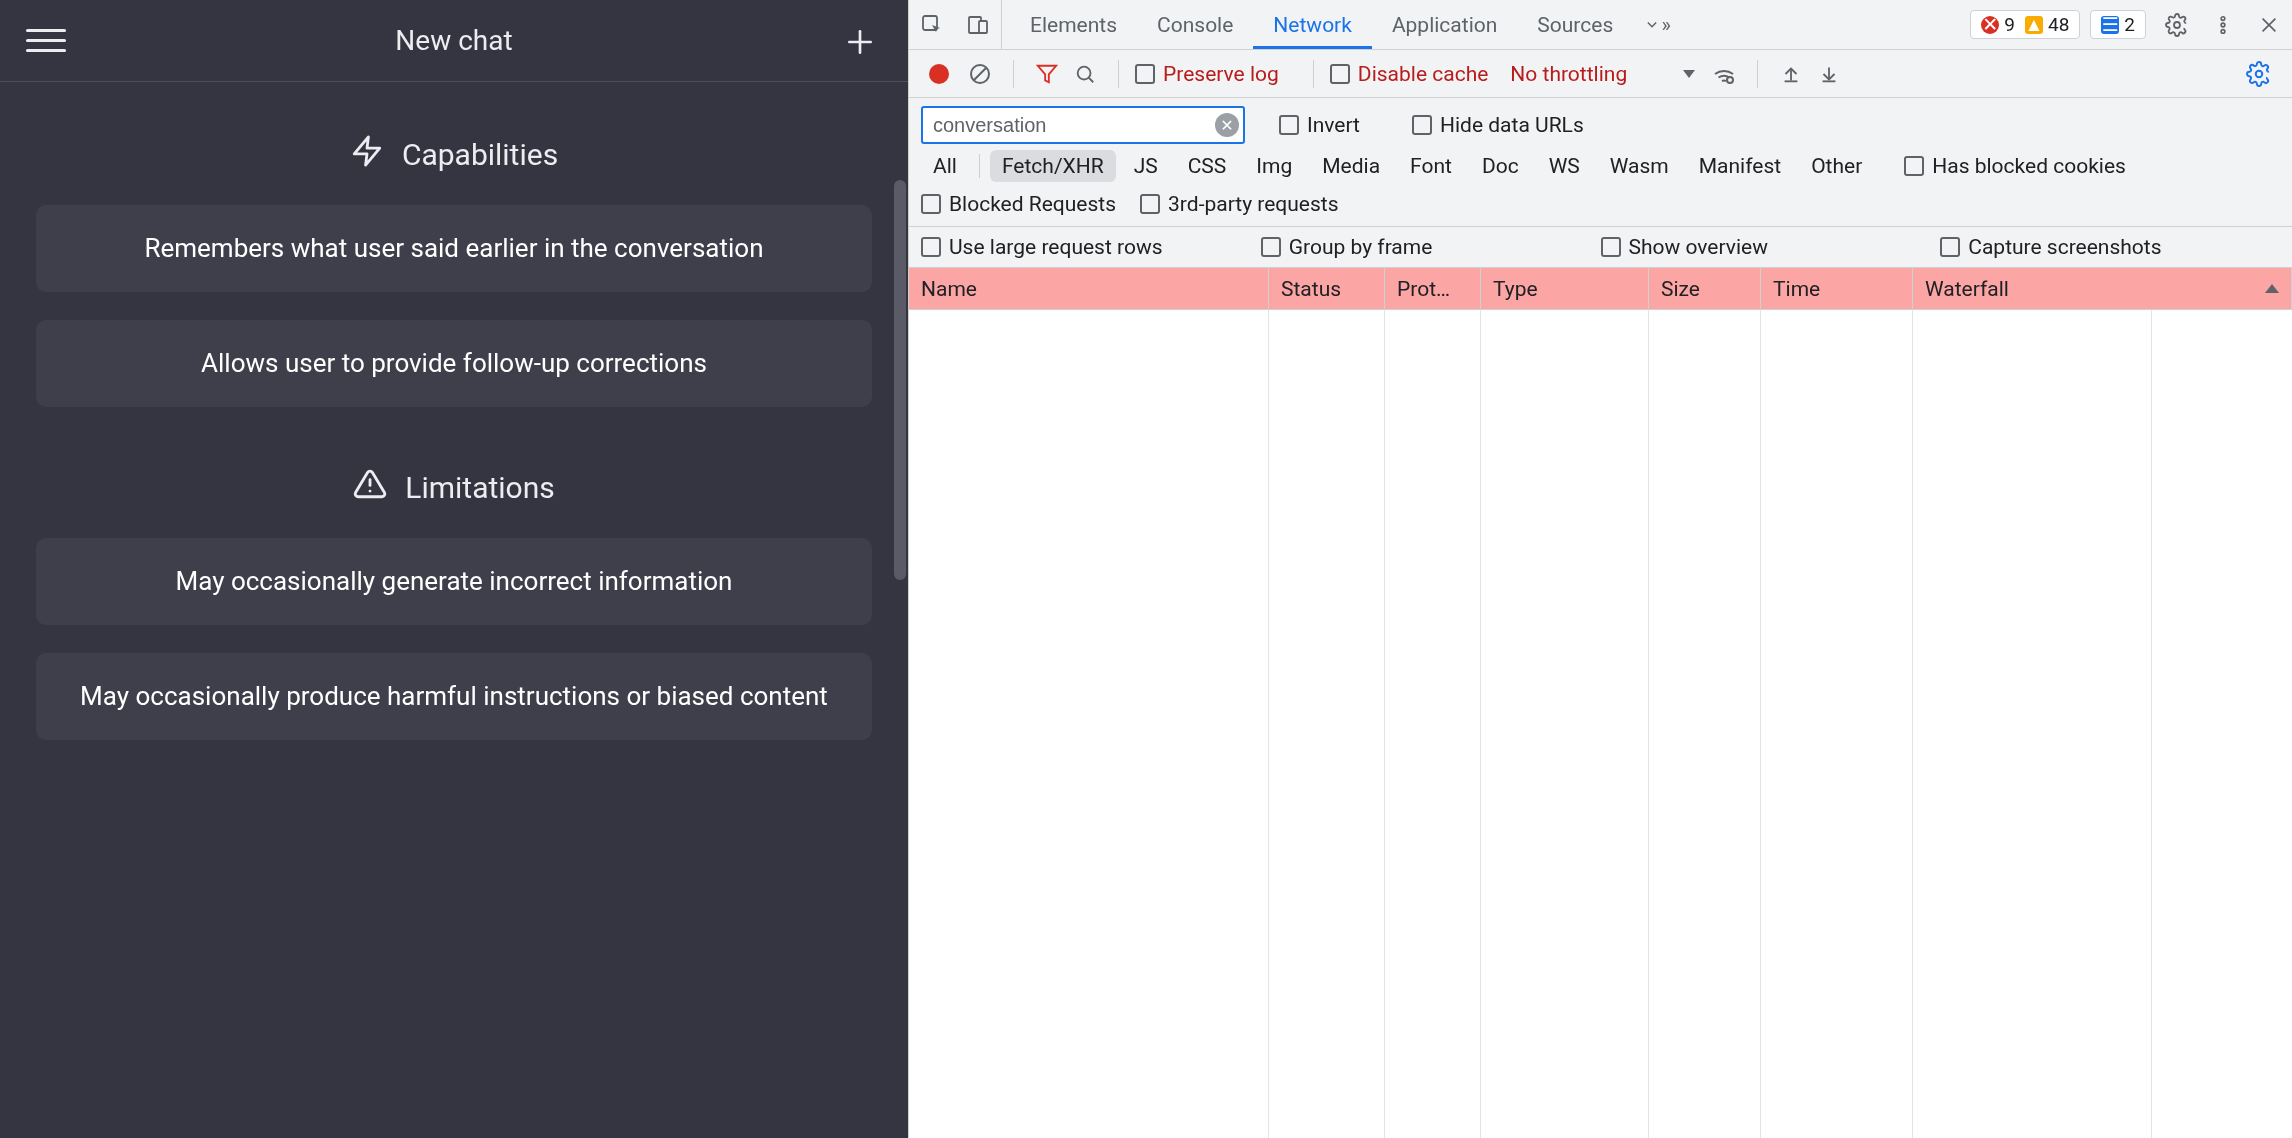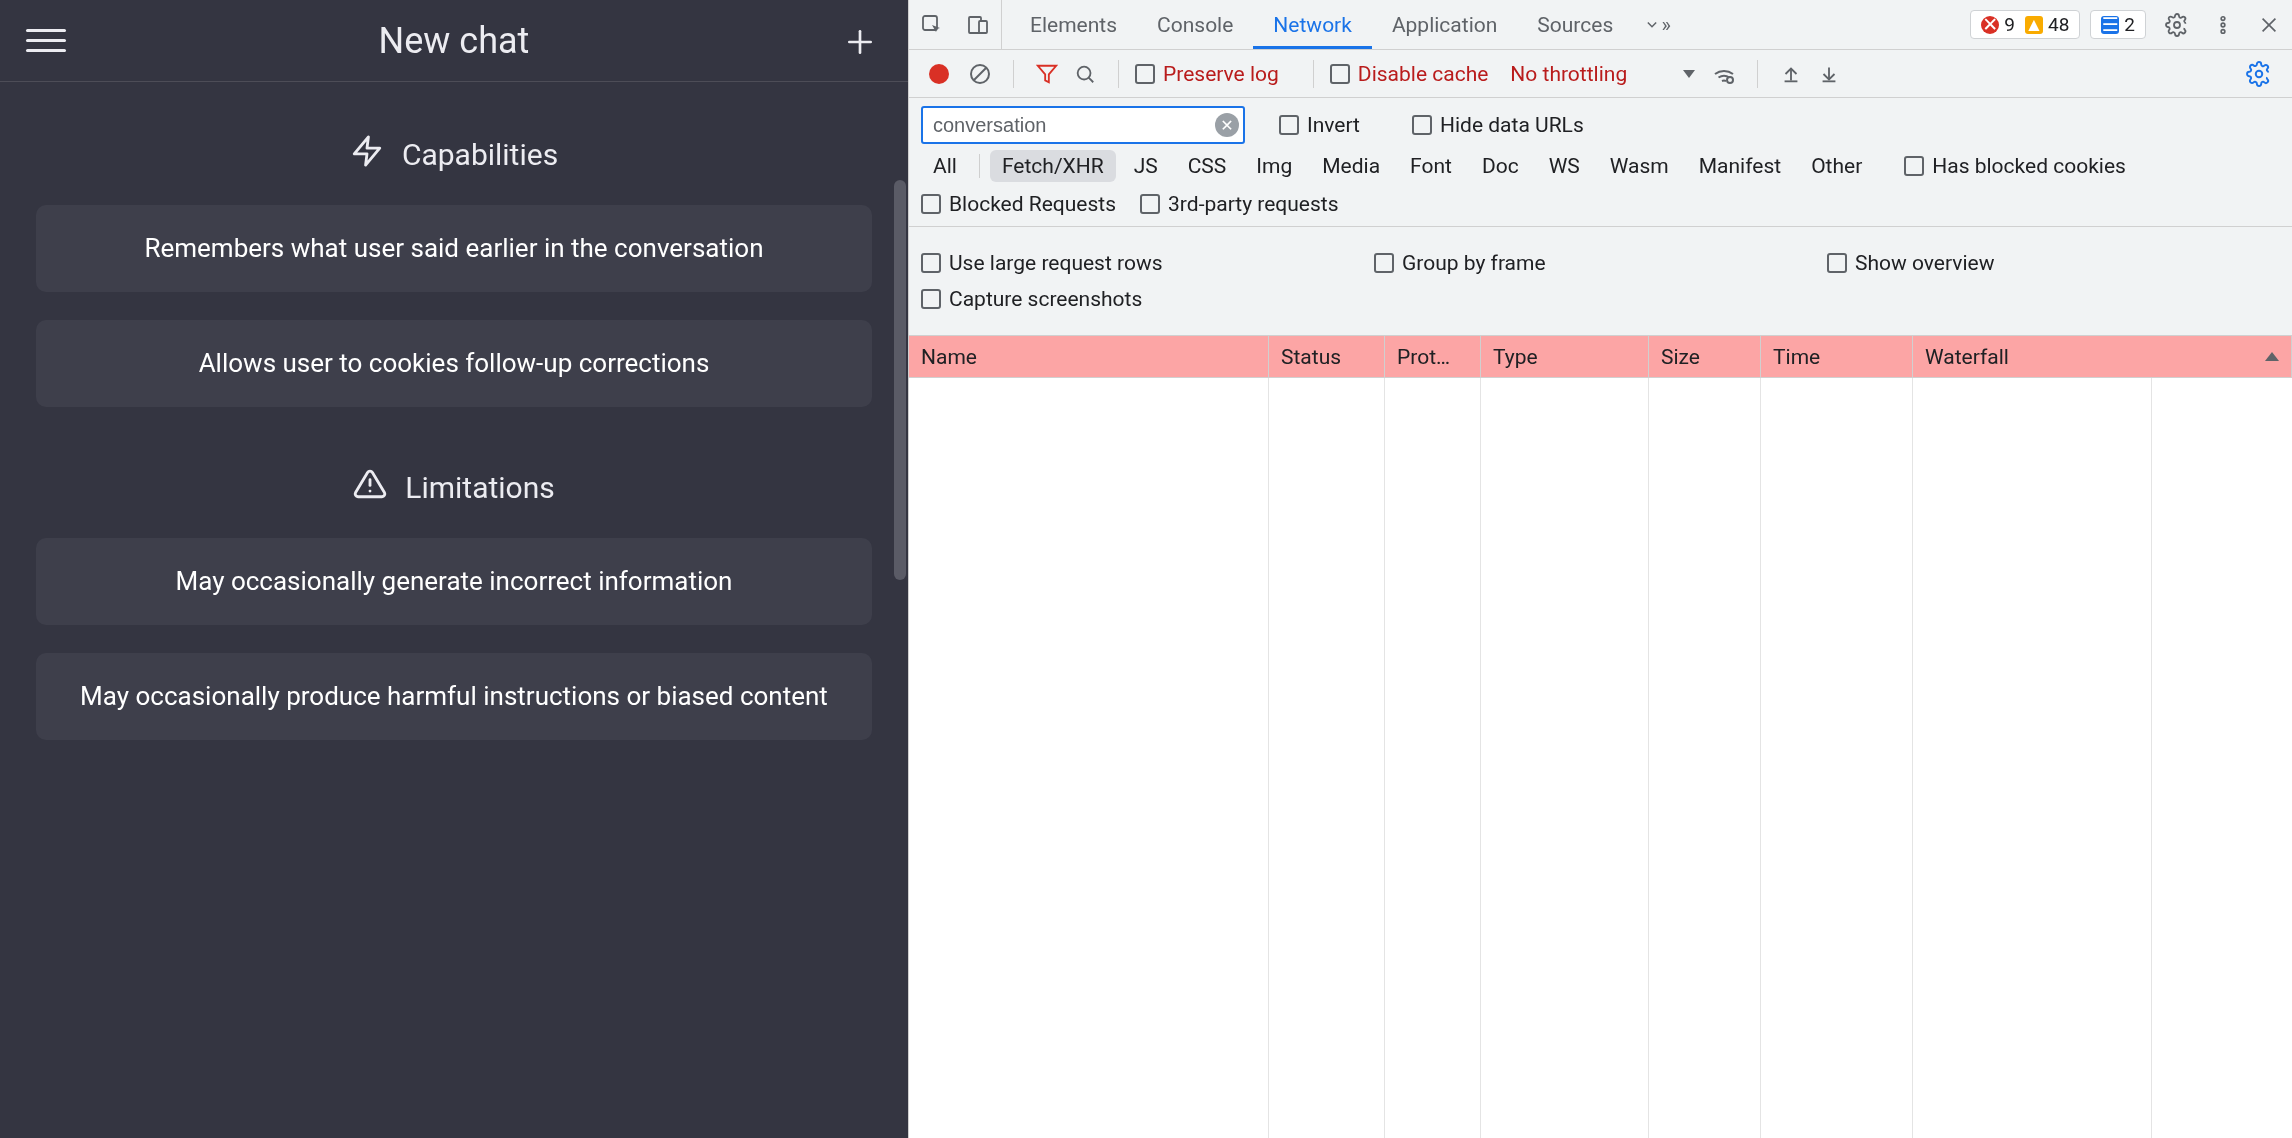--- a/index.html
+++ b/index.html
@@ -2,21 +2,21 @@
 <html><head>
 <meta charset="utf-8">
 <style>
 * { box-sizing: border-box; margin: 0; padding: 0; }
 html, body { height: 100%; font-family: -apple-system, BlinkMacSystemFont, "Segoe UI", Roboto, Helvetica, Arial, sans-serif; }
 body { display: flex; width: 2292px; height: 1138px; transform-origin: top left; }
 
 
 .chat { width: 908px; height: 100%; background:#343541; color:#ececf1; display:flex; flex-direction:column; position:relative;}
 .chat-header { height:82px; border-bottom:1px solid #4d4d57; display:flex; align-items:center; justify-content:center; position:relative; }
-.chat-header .title { font-size:36px; color:#ececf1; }
+.chat-header .title { font-size:28px; color:#ececf1; }
 .hamburger { position:absolute; left:26px; top:29px; display:flex; flex-direction:column; gap:7px; cursor:pointer; }
 .hamburger span { display:block; width:40px; height:3px; background:#ececf1; border-radius:2px; }
 .plus { position:absolute; right:30px; top:24px; width:36px; height:36px; display:flex; align-items:center; justify-content:center; cursor:pointer; }
 .plus svg { stroke:#ececf1; }
 
 .chat-body { flex:1; overflow:auto; padding:30px 36px 40px 36px; }
 .section-title { display:flex; align-items:center; justify-content:center; gap:18px; margin:22px 0 30px; font-size:30px; }
 .section-title svg { stroke:#ececf1; }
 .cards { display:flex; flex-direction:column; gap:28px; }
 .card { background:#3e3f4b; border-radius:10px; padding:26px 30px; text-align:center; font-size:26px; line-height:1.35; color:#ffffff; }
@@ -57,21 +57,21 @@
 .filter-row { background:#f1f3f4; padding:8px 12px 0 12px; display:flex; align-items:center; gap:34px; flex-wrap:wrap; font-size:21px;}
 .filter-input-wrap{position:relative;}
 .filter-input{width:324px;height:38px;border:2px solid #1a73e8;border-radius:3px;padding:0 34px 0 10px;font-size:20px;color:#5f6368;background:#fff;}
 .clear-x{position:absolute;right:6px;top:7px;width:24px;height:24px;border-radius:50%;background:#9aa0a6;color:#fff;display:flex;align-items:center;justify-content:center;font-size:16px;cursor:pointer;}
 
 .type-row{background:#f1f3f4;padding:6px 12px 10px 12px;display:flex;align-items:center;gap:6px;flex-wrap:wrap;font-size:21px;}
 .type-pill{padding:4px 12px;border-radius:8px;cursor:pointer;color:#202124;}
 .type-pill.sel{background:#dadce0;border-radius:6px;}
 .type-divider{width:1px;height:24px;background:#cfcfcf;margin:0 4px;}
 
-.options-grid{background:#f1f3f4;border-top:1px solid #d0d0d0;border-bottom:1px solid #d0d0d0;padding:24px 12px;display:grid;grid-template-columns:1fr 1fr 1fr;row-gap:12px;font-size:21px;}
+.options-grid{background:#f1f3f4;border-top:1px solid #d0d0d0;border-bottom:1px solid #d0d0d0;padding:8px 12px;display:grid;grid-template-columns:1fr 1fr 1fr 1fr;row-gap:12px;font-size:21px;}
 
 .table-head{display:flex;background:#fca5a5;border-bottom:1px solid #d0d0d0;height:42px;align-items:stretch;font-size:21px;color:#202124;}
 .th{border-right:1px solid #d0d0d0;display:flex;align-items:center;padding:0 12px;cursor:pointer;user-select:none;}
 .th.name{width:360px;}
 .th.status{width:116px;}
 .th.prot{width:96px;}
 .th.type{width:168px;}
 .th.size{width:112px;}
 .th.time{width:152px;}
 .th.waterfall{flex:1;justify-content:space-between;}
@@ -110,21 +110,21 @@
 
   <div class="chat-body">
     <div class="section-title">
       <span><svg width="34" height="34" viewBox="0 0 24 24" fill="none" stroke-width="2" stroke-linejoin="round" stroke-linecap="round">
             <polygon points="13 2 3 14 12 14 11 22 21 10 12 10 13 2"></polygon>
           </svg></span>
       <span>Capabilities</span>
     </div>
     <div class="cards">
       <div class="card">Remembers what user said earlier in the conversation</div>
-      <div class="card">Allows user to cookies follow-up corrections</div>
+      <div class="card">Allows user to provide follow-up corrections</div>
     </div>
 
     <div class="section-title" style="margin-top:60px">
       <span><svg width="34" height="34" viewBox="0 0 24 24" fill="none" stroke-width="2" stroke-linejoin="round" stroke-linecap="round">
             <path d="M10.29 3.86 1.82 18a2 2 0 0 0 1.71 3h16.94a2 2 0 0 0 1.71-3L13.71 3.86a2 2 0 0 0-3.42 0z"></path>
             <line x1="12" y1="9" x2="12" y2="13"></line>
             <line x1="12" y1="17" x2="12.01" y2="17"></line>
           </svg></span>
       <span>Limitations</span>
     </div>

